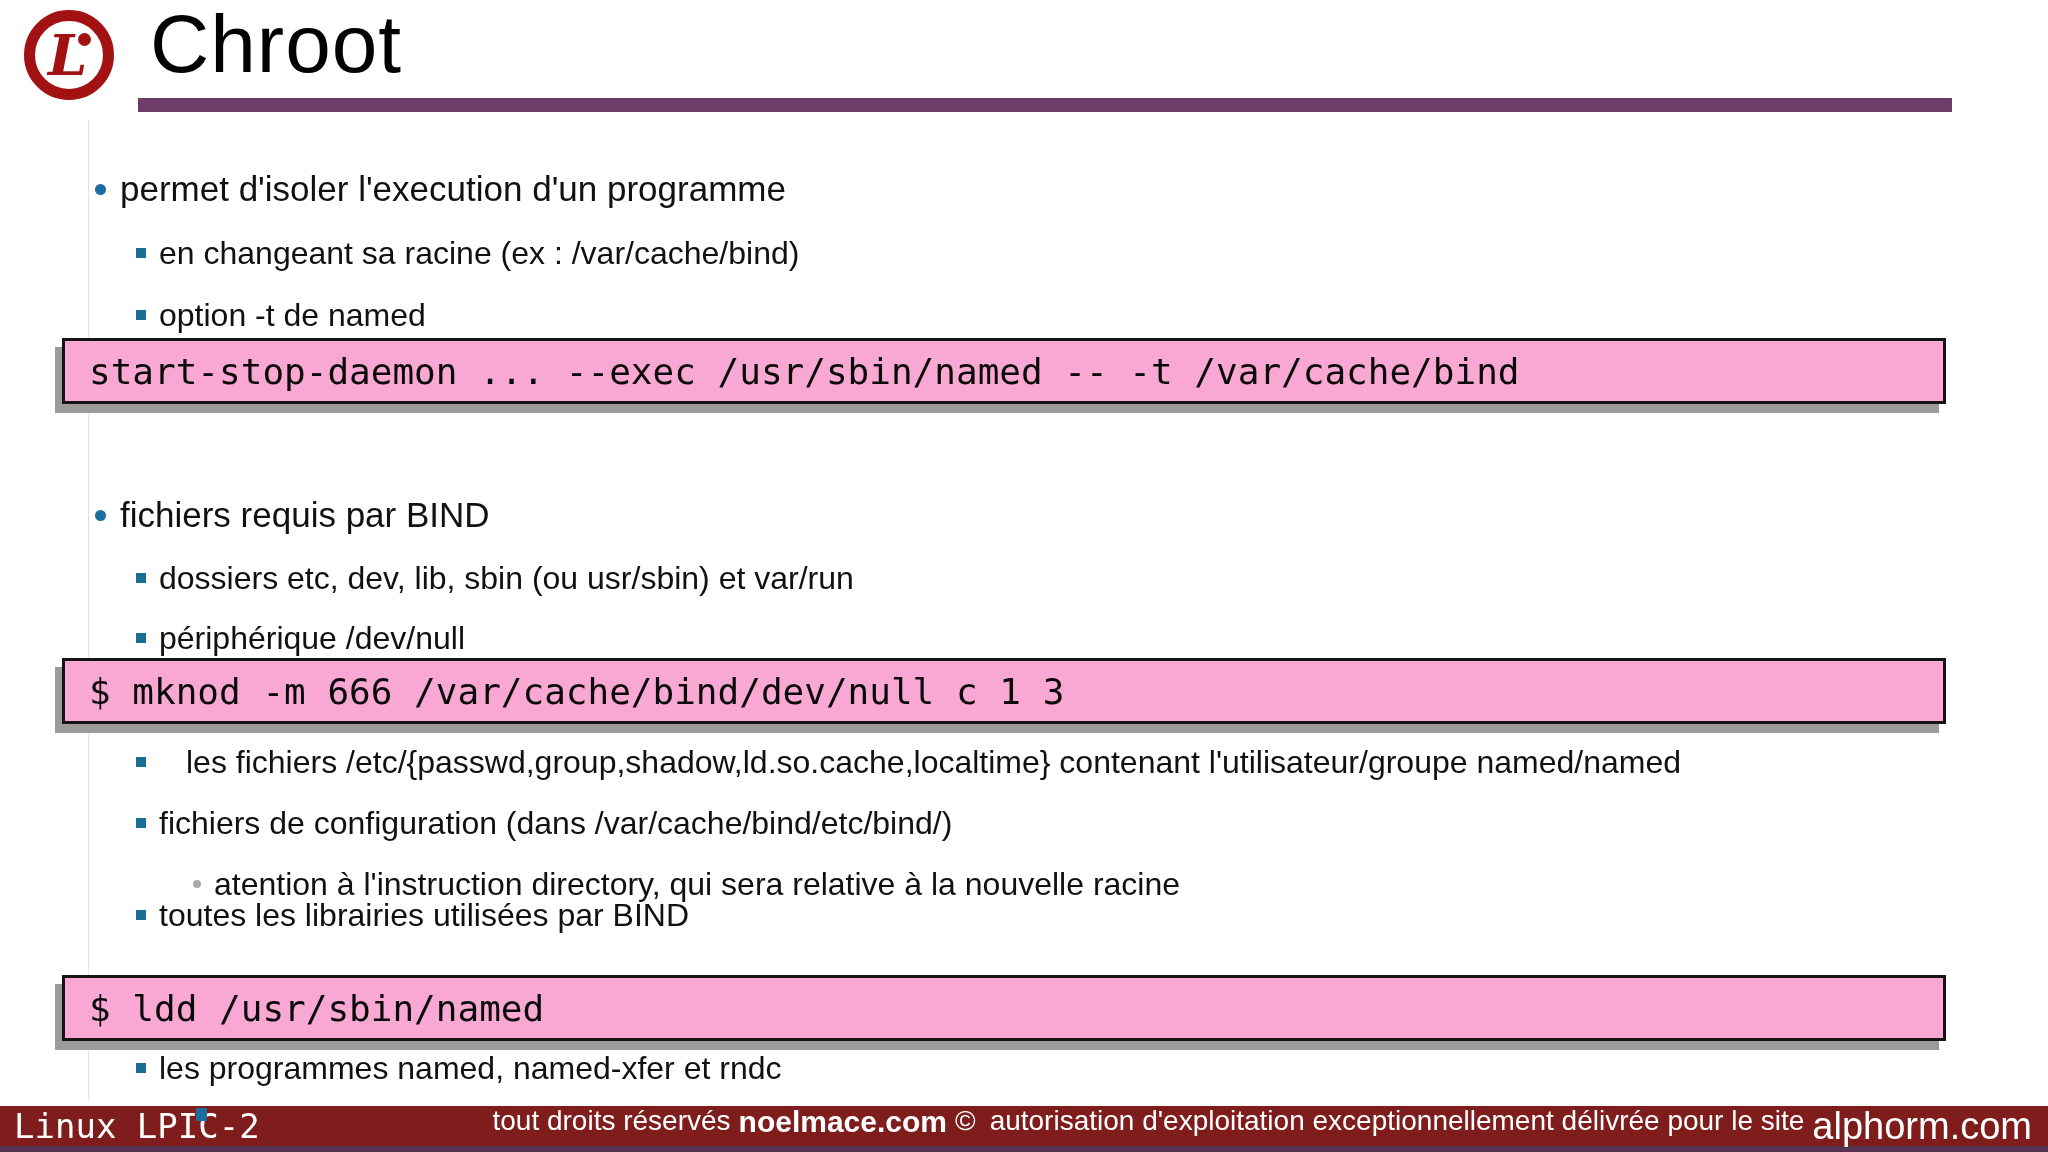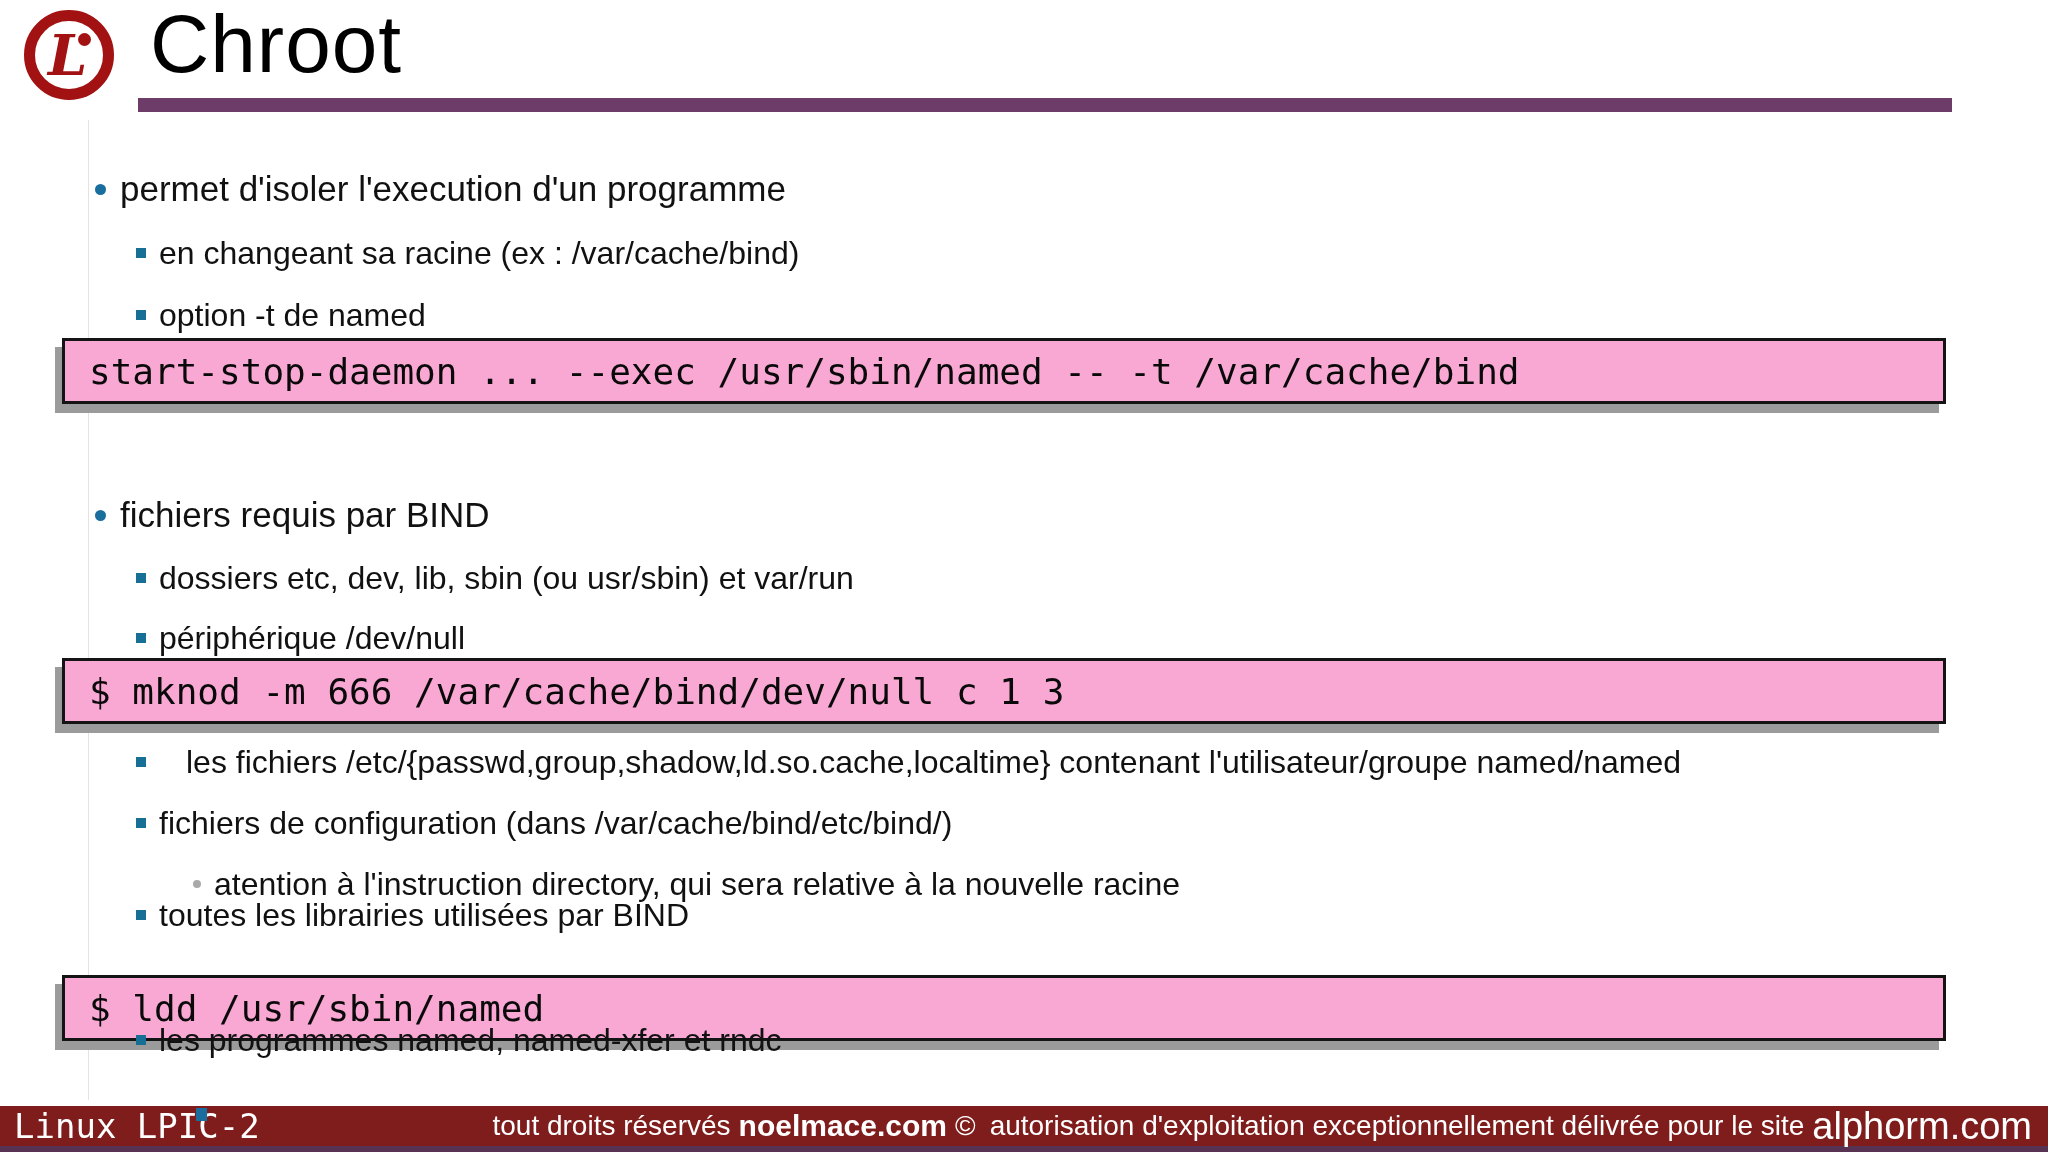--- a/index.html
+++ b/index.html
@@ -95,21 +95,21 @@
   .r4  { top: 338px; }
   .r5  { top: 494px; }
   .r6  { top: 558px; }
   .r7  { top: 618px; }
   .r8  { top: 658px; }
   .r9  { top: 742px; gap: 40px; }
   .r10 { top: 803px; }
   .r11 { top: 864px; }
   .r12 { top: 895px; }
   .r13 { top: 975px; }
-  .r14 { top: 1020px; text-align: center; }
+  .r14 { top: 1048px; text-align: center; }
 
   
   .footer {
     position: absolute; left: 0; bottom: 0;
     width: 2048px; height: 46px;
     background: #7f1d1d;
     border-bottom: 6px solid #573253;
     display: flex; align-items: center;
     color: #ffffff;
   }
@@ -120,21 +120,21 @@
     font-size: 34px;
     flex: 0 0 auto;
   }
   .footer-artifact {
     position: absolute; left: 196px; top: 2px;
     width: 11px; height: 13px;
     background: #1a6e9e;
   }
   .footer-rights {
     flex: 1 1 auto;
-    display: flex; align-items: center; justify-content: flex-end;
+    display: flex; align-items: flex-start; justify-content: flex-end;
     margin-right: 16px;
     white-space: nowrap;
     font-size: 28px;
   }
   .footer-rights .seg { margin-right: 8px; }
   .site-bold { font-weight: bold; font-size: 30px; }
   .copy-sym { margin-right: 14px; }
   .site-large { font-size: 38px; margin-right: 0; }
 </style>
 </head>

